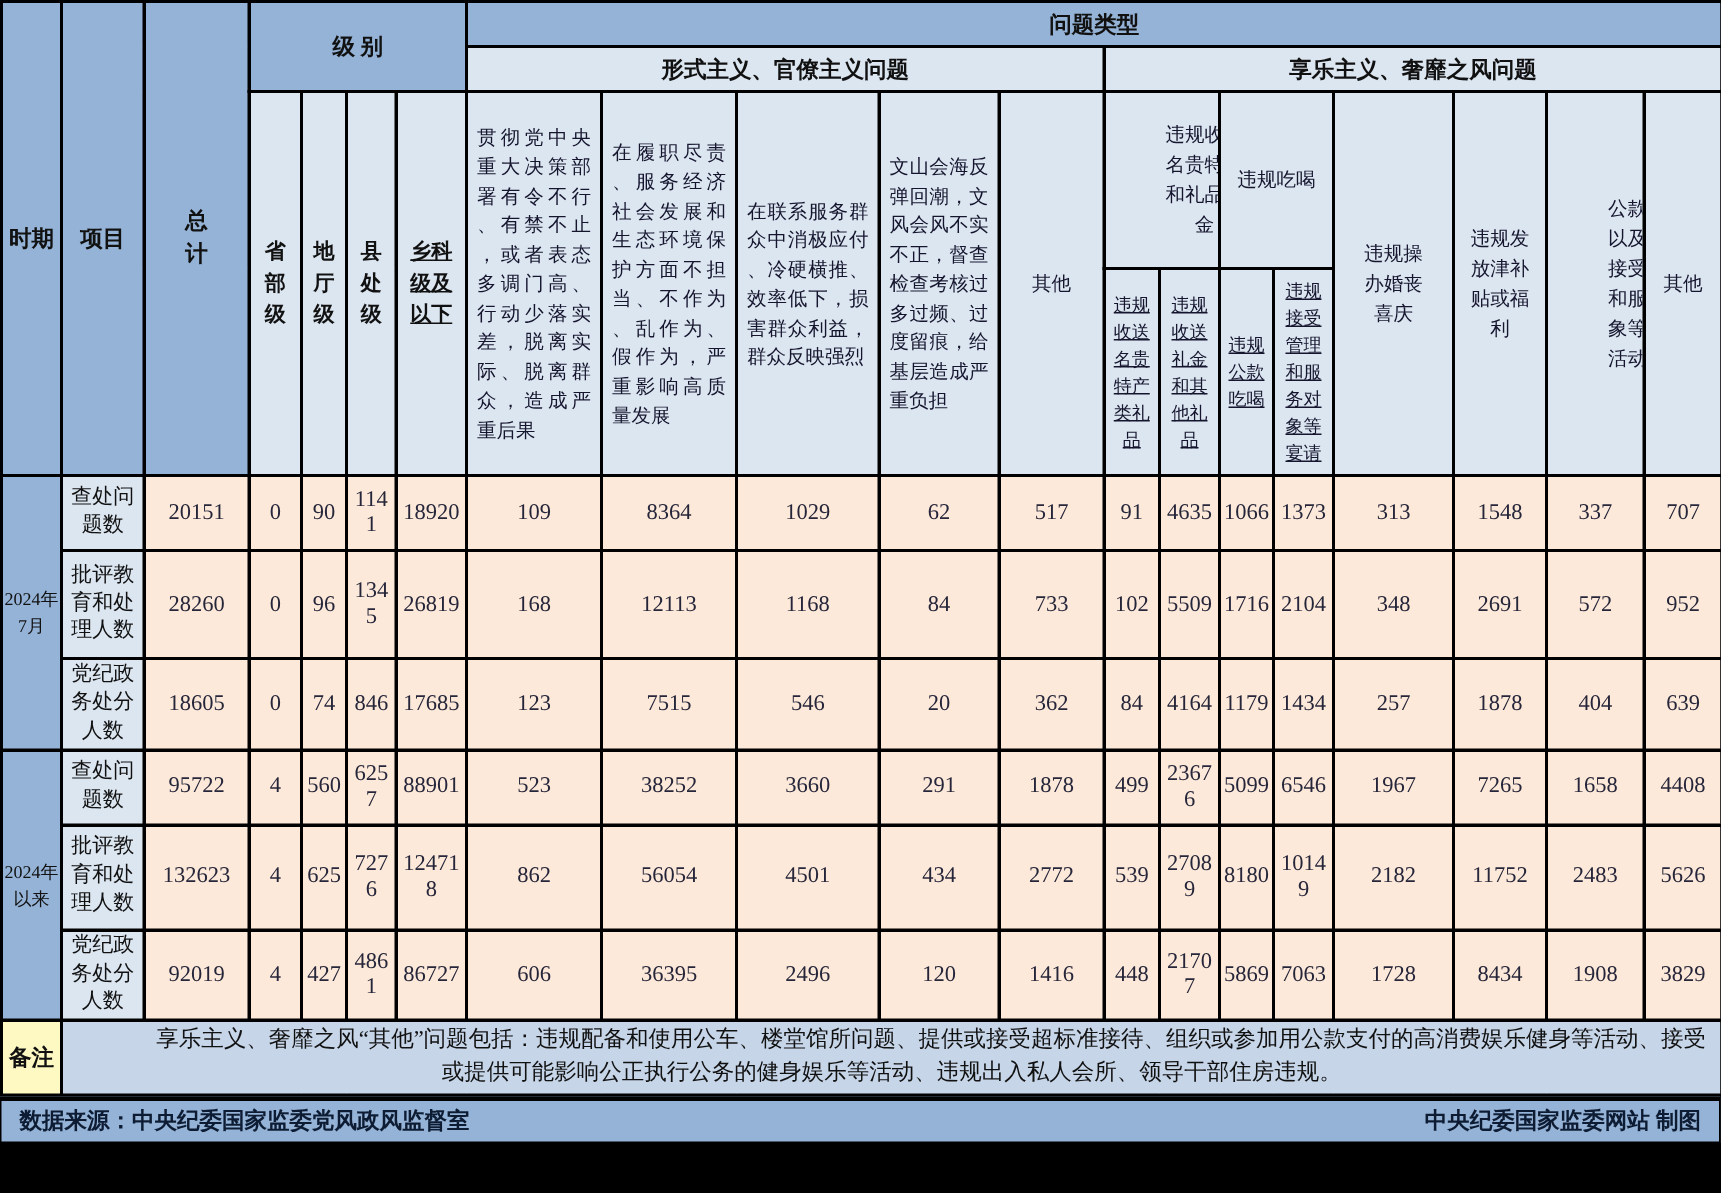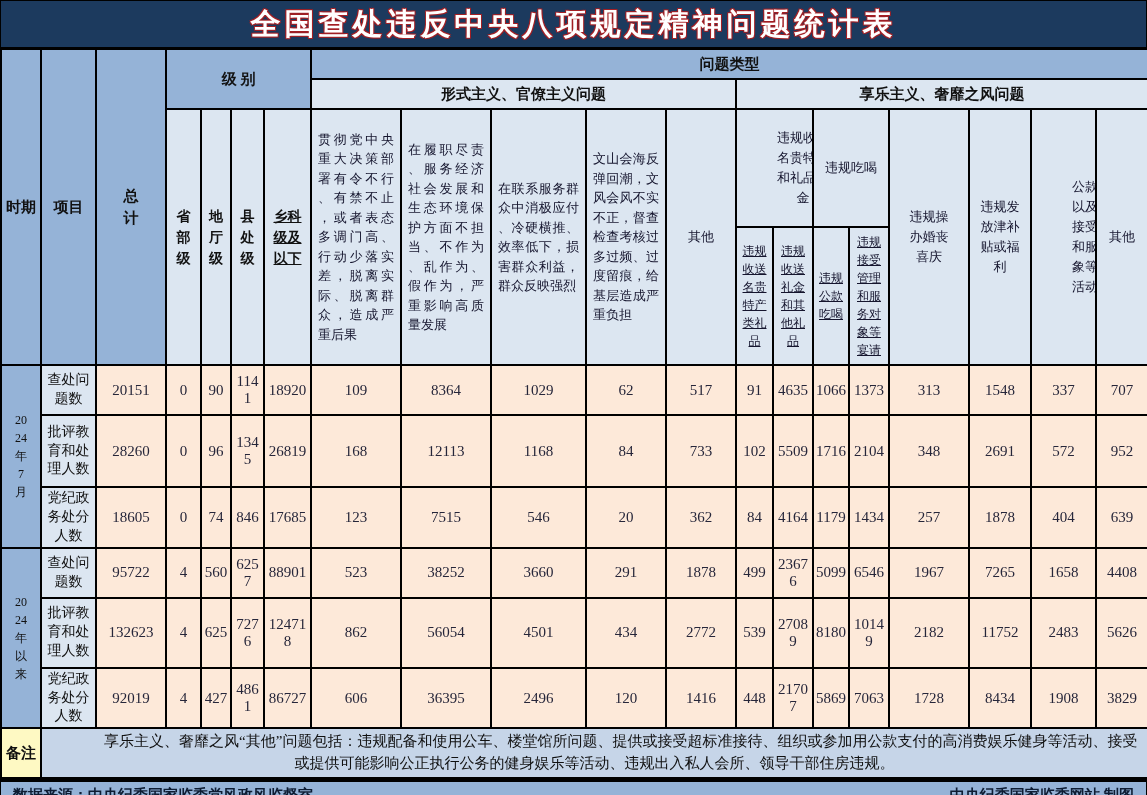--- a/index.html
+++ b/index.html
@@ -16,41 +16,38 @@
   .med{background:#95b3d7;}
   .lt{background:#dce6f1;}
   .peach{background:#fde9d9;color:#26263a;font-size:15px;}
   .bold{font-weight:bold;font-size:15px;}
   .lvl{font-size:14px;font-weight:bold;}
   .desc{font-size:13px;text-align:justify;padding:3px 6px;line-height:1.5;
         vertical-align:middle;color:#15152e;}
   .sub{font-size:12px;line-height:1.5;color:#15152e;}
   .single{font-size:13px;line-height:1.55;color:#15152e;}
   .rowlabel{font-size:14px;line-height:1.35;padding:1px 3px;}
-  .period{font-size:12px;font-weight:normal;padding:12px;line-height:1.5;margin-top:20px;}
+  .period{font-size:12px;font-weight:normal;padding:0;line-height:1.5;margin-top:20px;}
   .stk1{display:inline-block;width:1.15em;line-height:1.5;}
   .stk2{display:inline-block;width:2.3em;line-height:1.5;text-decoration:underline;}
   .stk3{display:inline-block;width:3.35em;line-height:1.55;}
   .stk4{display:inline-block;width:4.45em;line-height:1.55;margin-left:36px;}
   .remark-label{background:#fef9c3;font-size:15px;font-weight:bold;}
   .remark-text{background:#c6d5e8;text-align:center;font-size:15px;line-height:1.45;
       padding:2px 8px 2px 8px;text-indent:3.5em;word-break:normal;line-break:auto;}
   .footer{height:31px;background:#95b3d7;border:1px solid #000;border-top:3px solid #000;
       display:flex;align-items:center;justify-content:space-between;padding:0 12px;
       font-family:"Liberation Sans","DejaVu Sans",sans-serif;
       font-weight:bold;font-size:15px;color:#0d1c33;box-sizing:border-box;}
 </style>
 </head>
 <body>
 
 <div class="page">
 
-  <div class="titlebar">
-    <h1>全国查处违反中央八项规定精神问题统计表</h1>
-  </div>
 
   <table>
     <colgroup>
       <col style="width:40px">
         <col style="width:55px">
         <col style="width:70px">
       <col style="width:35px">
         <col style="width:30px">
         <col style="width:33px">
         <col style="width:47px">

